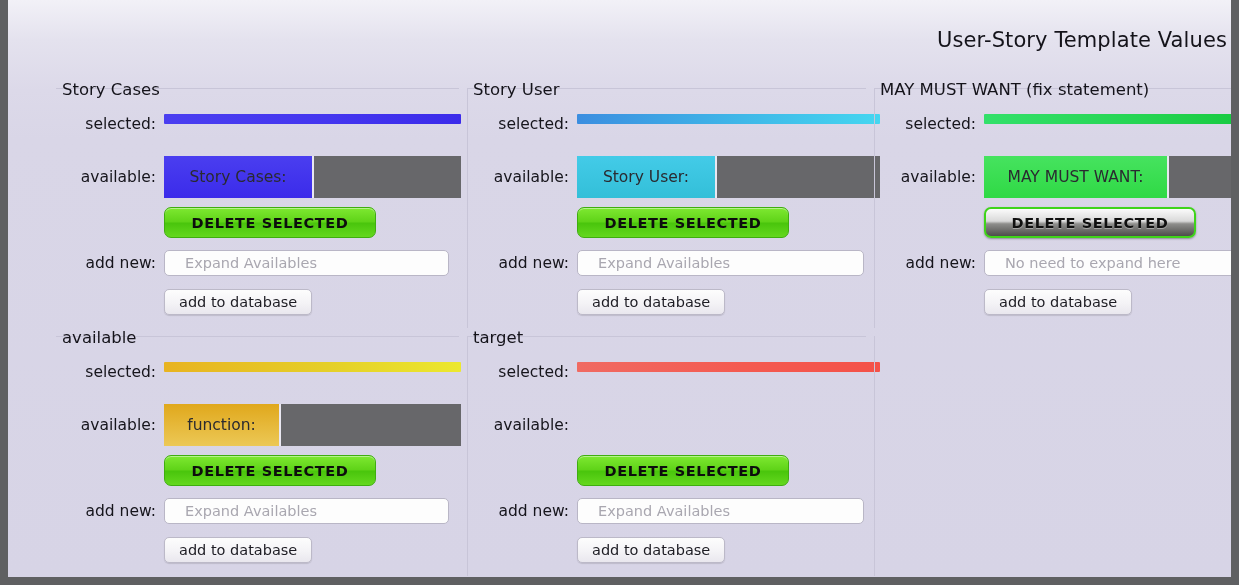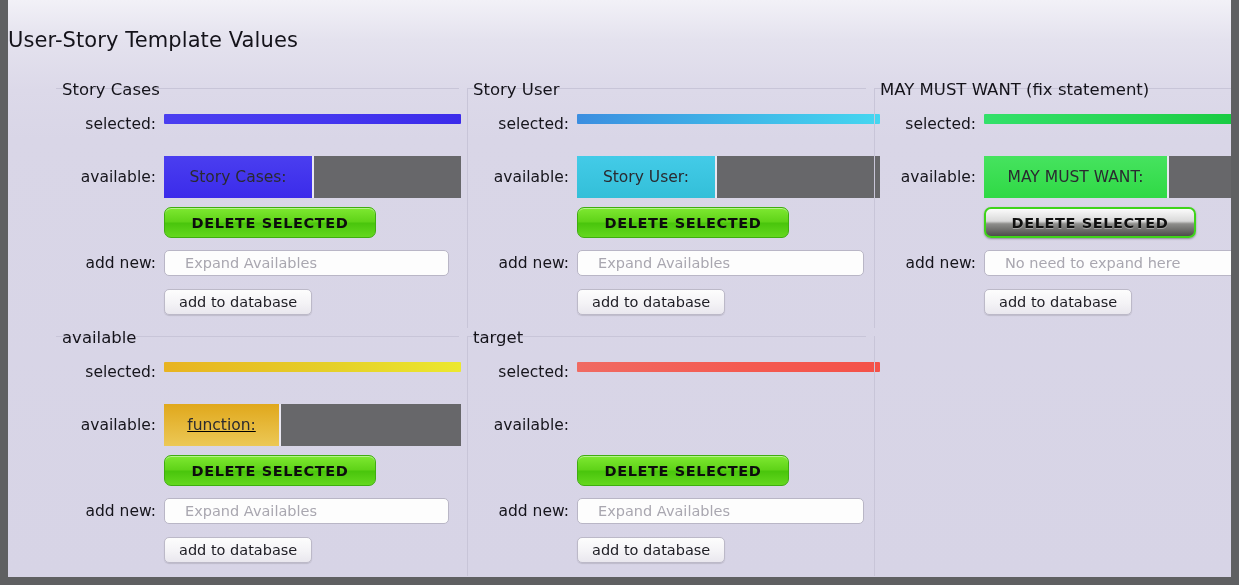--- a/index.html
+++ b/index.html
@@ -14,21 +14,21 @@
     left: 8px; top: 0px;
     width: 1223px; height: 577px;
     background: linear-gradient(to bottom, #f2f1f7 0px, #e4e2ee 40px, #dcd9e9 90px, #d9d6e7 140px, #d7d4e6 577px);
     box-sizing: border-box;
     overflow: hidden;
   }
   #title {
     position: absolute;
     left: 0; top: 28px;
     width: 1219px;
-    text-align: left;
+    text-align: right;
     font-size: 21px;
     color: #14131a;
     letter-spacing: 0.1px;
   }
 
   
   .grid {
     position: absolute;
     left: 0px; top: 80px;
     width: 1223px;
@@ -295,21 +295,21 @@
         <div class="frame-left"></div>
         <div class="grp-title">available</div>
 
         <div class="fieldrow" style="top:34px">
           <div class="lbl">selected:</div>
           <div class="selbar" style="background: linear-gradient(to right, rgb(232, 179, 32), rgb(229, 207, 40) 55%, rgb(236, 232, 46));"></div>
         </div>
 
         <div class="fieldrow" style="top:76px;height:42px">
           <div class="lbl" style="line-height:42px">available:</div>
-          <div class="avail" style="background: rgb(103, 103, 106); text-decoration: underline;">
+          <div class="avail" style="background: rgb(103, 103, 106);">
             <div class="swatch" style="width: 117px; background: linear-gradient(rgb(224, 168, 28), rgb(236, 200, 86));">function:</div>
           </div>
         </div>
 
         <div class="delbtn" style="top:127px">DELETE SELECTED</div>
 
         <div class="fieldrow" style="top:170px;height:26px">
           <div class="lbl" style="line-height:26px">add new:</div>
           <input class="txtin" type="text" placeholder="Expand Availables" style="">
         </div>

